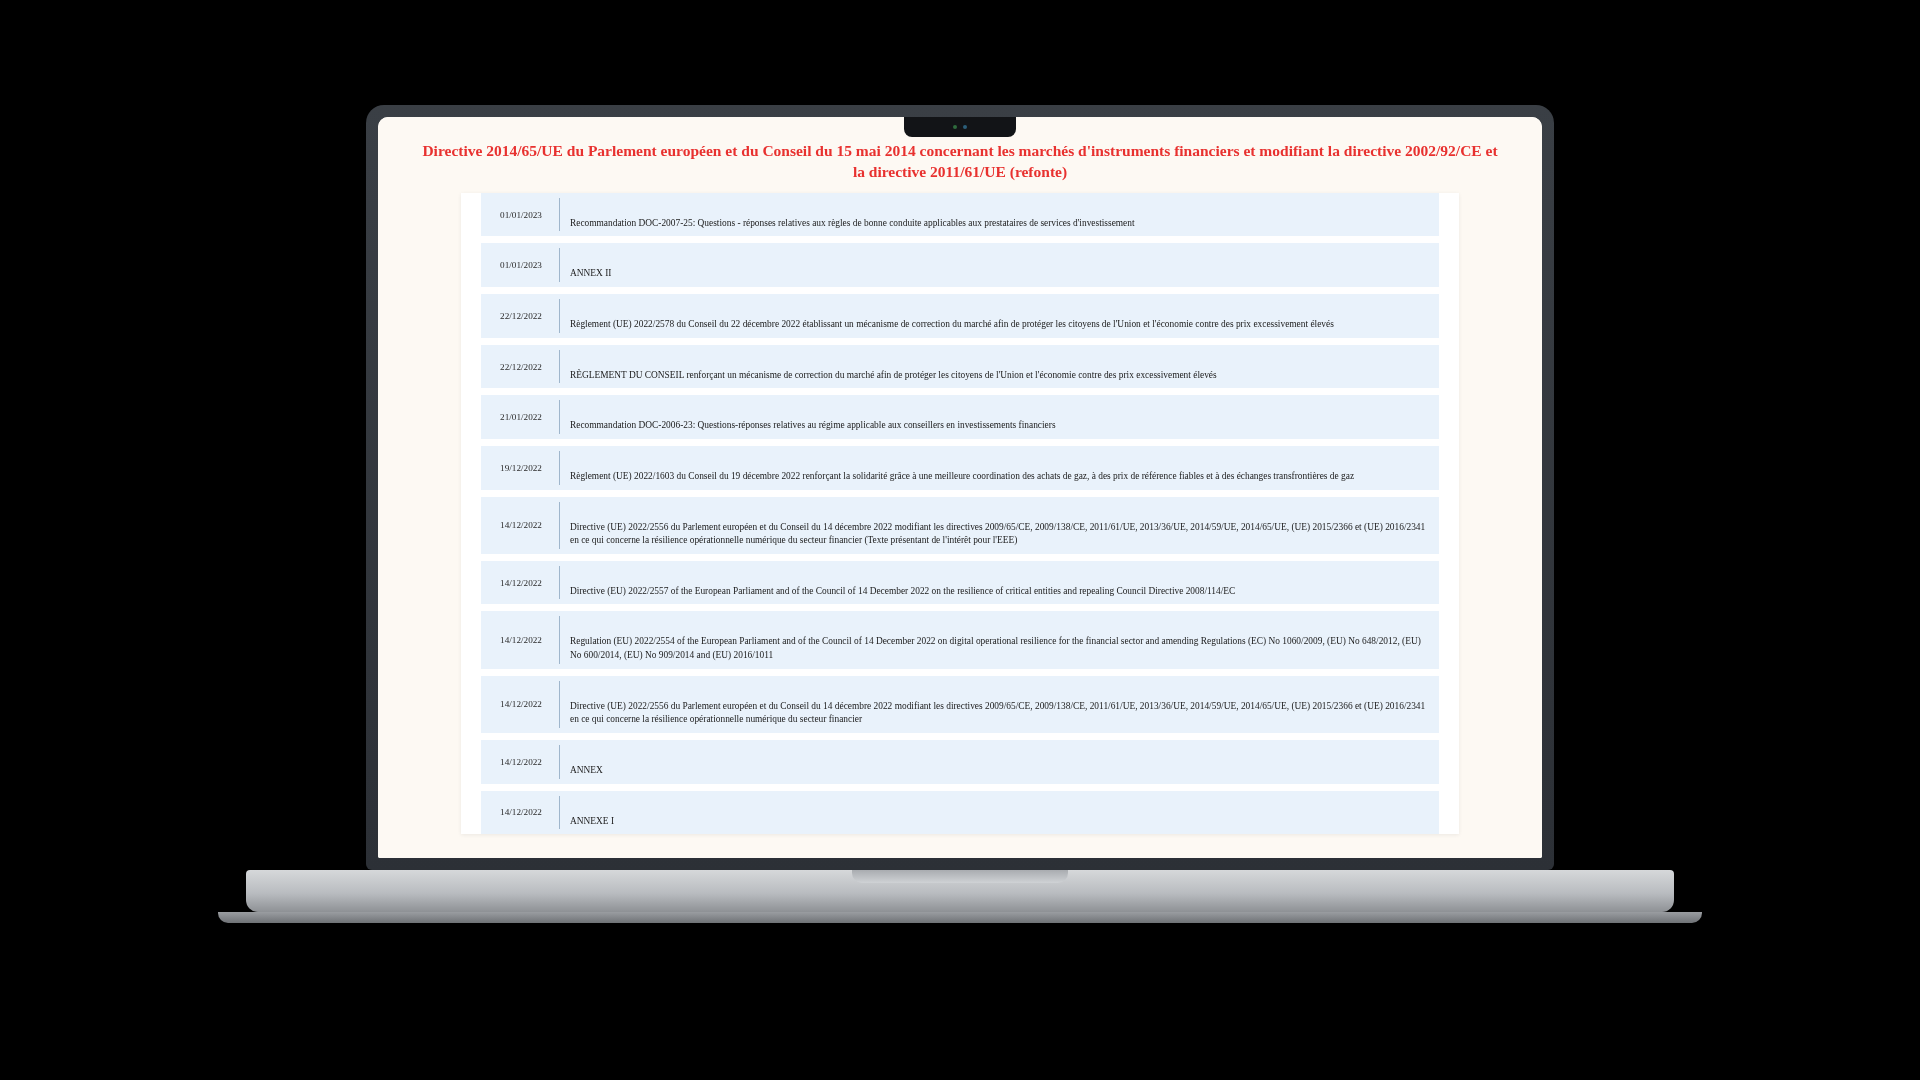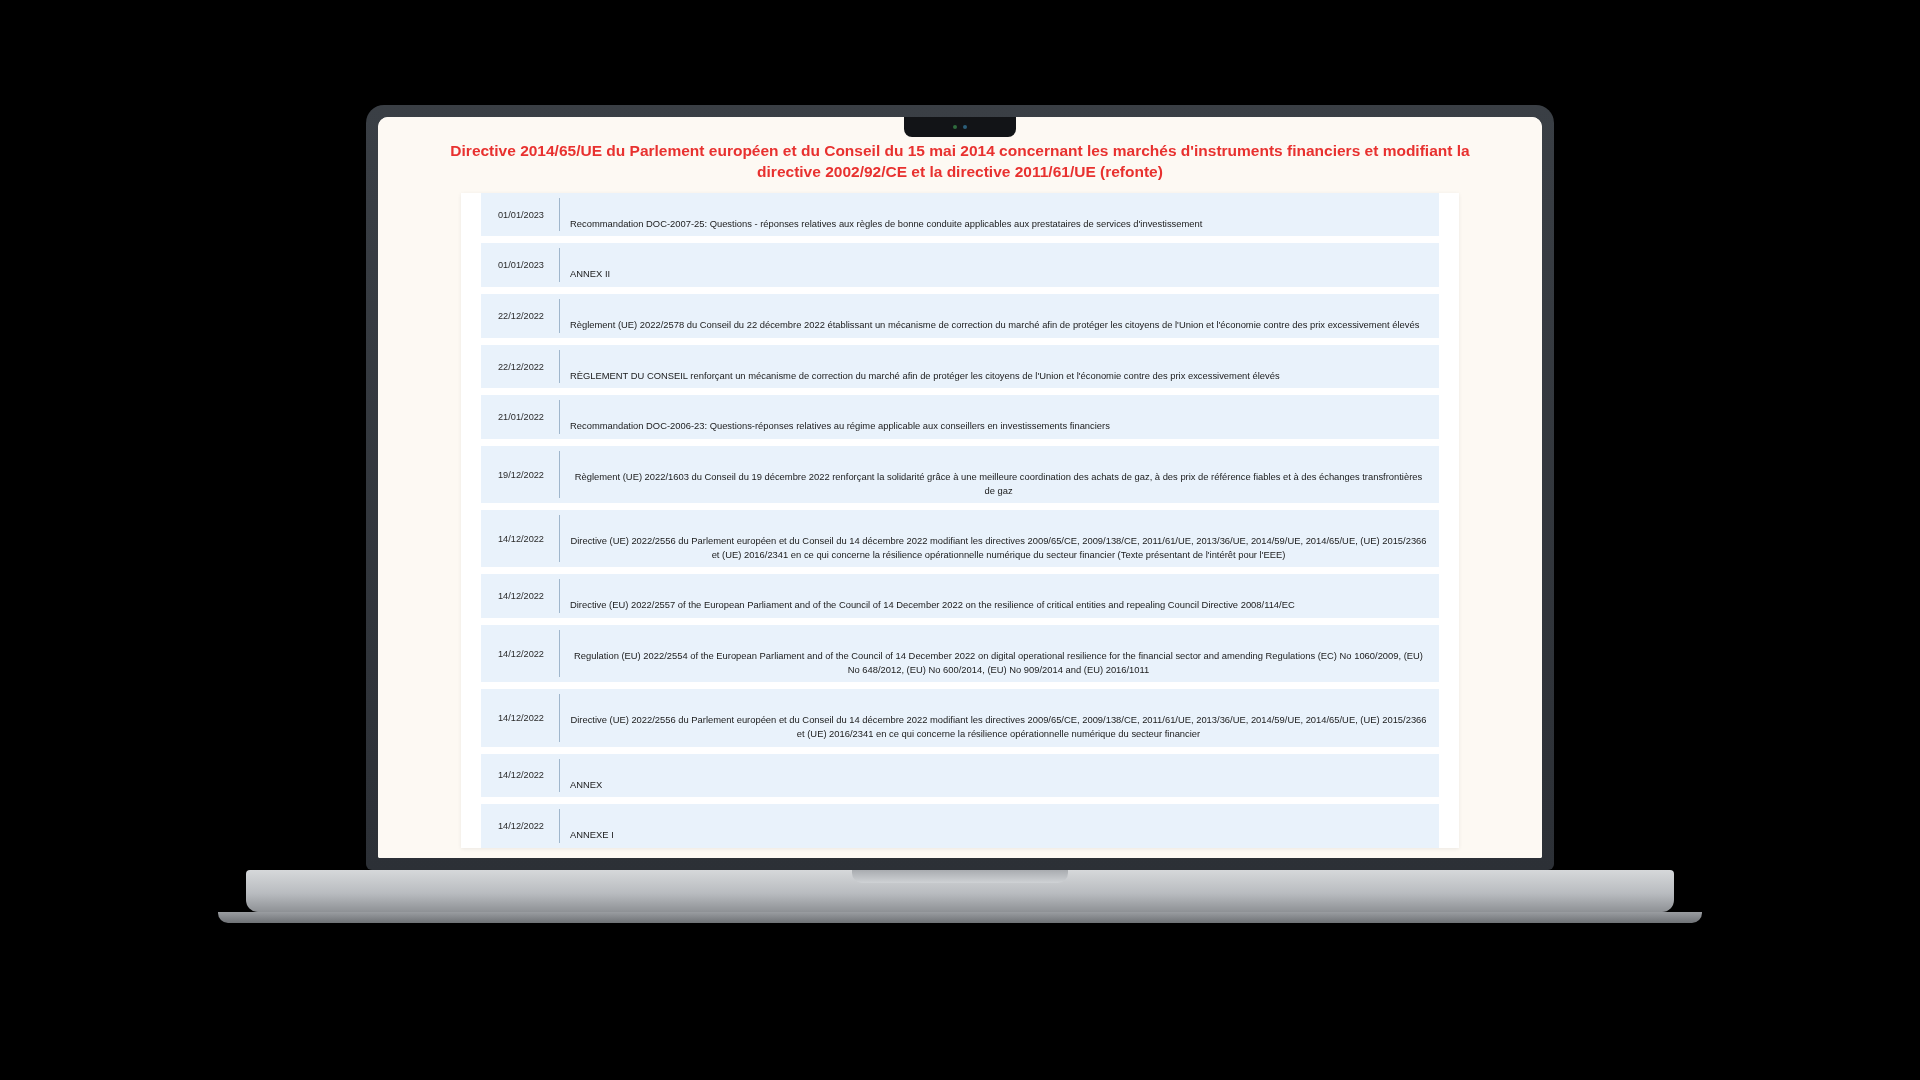--- a/index.html
+++ b/index.html
@@ -18,20 +18,21 @@
     background: #000000;
   }
 
   
   .laptop {
     position: absolute;
     left: 366px;
     top: 105px;
     width: 980px;
     height: 770px;
+    font-family: Liberation Serif, serif;
   }
 
   .lid {
     position: absolute;
     left: 0; top: 0;
     width: 1188px;
     height: 765px;
     background: linear-gradient(180deg, #3a3f45 0%, #2c3036 100%);
     border-radius: 18px 18px 6px 6px;
     padding: 12px;
@@ -160,21 +161,20 @@
     right: 16px;
     top: 12px;
     width: 30px;
     height: 30px;
     cursor: pointer;
   }
   .close-btn svg { display: block; }
 
   .rows {
     padding: 0 20px 0 20px;
-    text-align: center;
   }
 
   .row {
     display: flex;
     align-items: stretch;
     background: #e9f2fb;
     margin-bottom: 7px;
     min-height: 22px;
     font-size: 9.4px;
     color: #1b1b1b;

